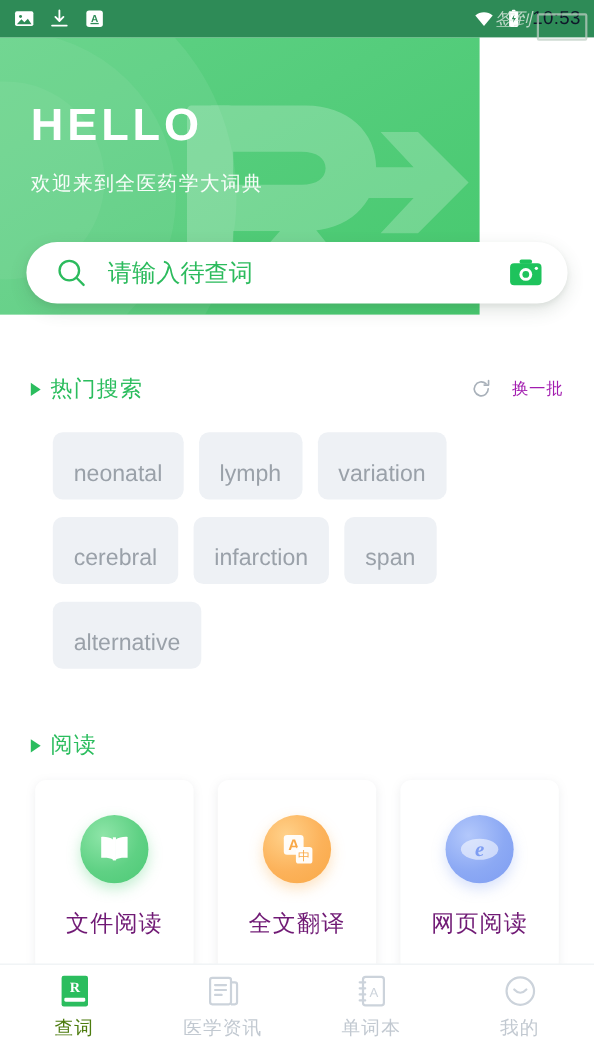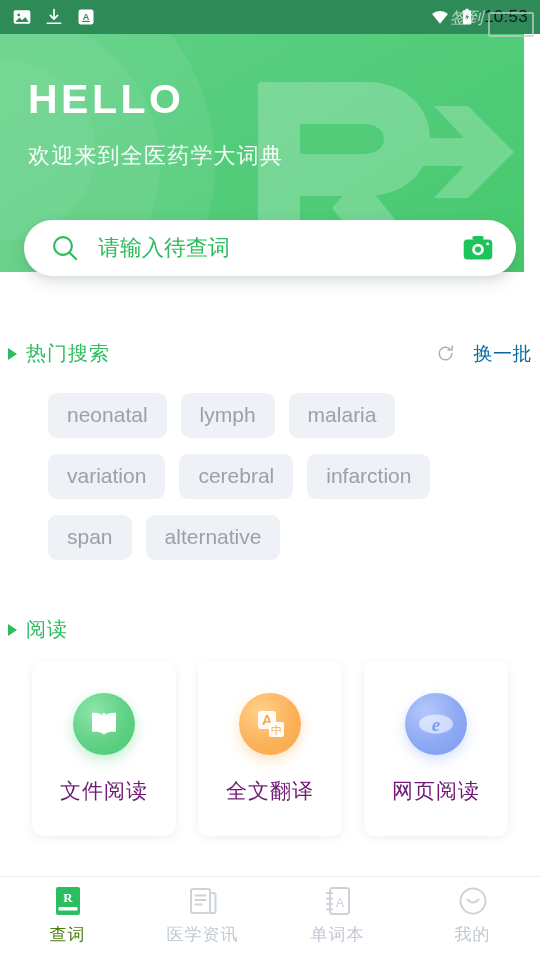--- a/index.html
+++ b/index.html
@@ -29,39 +29,39 @@
     font-size:16px; color:rgba(225,235,228,.80);
     letter-spacing:1px; white-space:nowrap; pointer-events:none;font-style:italic;
   }
   .batt-box{
     position:absolute; right:-6px; top:5px; width:46px; height:25px;
     border:2px solid rgba(190,205,195,.75); border-radius:2px;
   }
 
   
   .header{
-    position:absolute; top:20px; left:0; width:524px; height:252px;
+    position:absolute; top:34px; left:0; width:436px; height:252px;
     background:linear-gradient(150deg,#5fd184 0%,#55cd7c 42%,#46c96e 100%);
     overflow:hidden; z-index:10;text-decoration:underline;
   }
   .arc{ position:absolute; border-radius:50%; background:rgba(255,255,255,.07); }
   .arc1{ width:430px; height:430px; left:-215px; top:-70px; }
   .arc2{ width:300px; height:300px; left:-140px; top:-5px; background:rgba(255,255,255,.06);}
   .arc3{ width:180px; height:180px; left:-85px; top:40px; background:rgba(255,255,255,.05);}
   .rx-wm{
     position:absolute; right:-16px; top:22px; width:300px; height:235px;
     opacity:.22; pointer-events:none;
   }
   .hd-hello{
     position:absolute; left:28px; top:56px;
     color:#ffffff; font-size:41px; font-weight:bold; letter-spacing:3.5px;
   }
   .hd-sub{
     position:absolute; left:28px; top:121px;
-    color:rgba(255,255,255,.95); font-size:22px; letter-spacing:1.2px;
+    color:rgba(255,255,255,.95); font-size:18px; letter-spacing:1.2px;
   }
 
   
   .searchwrap{
     position:absolute; left:24px; top:220px; width:492px; height:56px; z-index:25;
     background:#ffffff; border-radius:34px;
     box-shadow:0 6px 16px rgba(60,90,70,.16), 0 2px 5px rgba(60,90,70,.08);
     display:flex; align-items:center; padding:0 22px 0 26px;
   }
   .s-mag{ width:30px; height:30px; flex:0 0 auto; }
@@ -69,32 +69,32 @@
     flex:1 1 auto; border:none; outline:none; background:transparent;
     font-size:22px; color:#22b455; margin-left:18px;
     font-family:"Liberation Sans","DejaVu Sans",sans-serif;
   }
   .s-input::placeholder{ color:#2cbb5d; opacity:1; }
   .s-cam{ width:32px; height:28px; flex:0 0 auto; }
 
   
   .body{ position:absolute; top:288px; left:0; width:540px; height:588px; background:#fff; z-index:5; }
 
-  .sect-head{ display:flex; align-items:center; justify-content:space-between; padding:0 8px; }
+  .sect-head{ display:flex; align-items:center; justify-content:space-between; padding:0 28px; }
   .sect-left{ display:flex; align-items:center; gap:9px; }
   .tri{ width:0;height:0;border-left:9px solid #2bbd5e;border-top:6px solid transparent;border-bottom:6px solid transparent; }
   .sect-title{ color:#2bbd5e; font-size:20px; letter-spacing:1px; }
   .refresh{ display:flex; align-items:center; gap:6px; }
   .refresh-ico{ width:19px; height:19px; }
-  .refresh-lbl{ color:#0369a1; font-size:19px; letter-spacing:.5px;margin-left:13px; }
+  .refresh-lbl{ color:#a21caf; font-size:15px; letter-spacing:.5px;margin-left:13px; }
 
   .tags{ display:flex; flex-wrap:wrap; gap:16px 14px; padding:26px 24px 0 48px; }
   .tag{
     background:#eef1f5; color:#9aa1a9; font-size:21px;
-    border-radius:9px; padding:10px 19px 12px; line-height:1.1;
+    border-radius:9px; padding:26px 19px 12px; line-height:1.1;
     font-family:"Liberation Sans","DejaVu Sans",sans-serif;
   }
 
   .cards{ display:flex; gap:22px; padding:18px 32px 0; }
   .card{
     width:148px; height:175px; background:#ffffff; border-radius:10px;
     box-shadow:0 2px 9px rgba(120,130,140,.13);
     display:flex; flex-direction:column; align-items:center; justify-content:center; gap:22px;
   }
   .card-ico{ width:62px; height:62px; border-radius:50%; position:relative; }
@@ -197,21 +197,20 @@
           <path d="M20 12a8 8 0 1 1-2.6-5.9" fill="none" stroke="#a9b1ba" stroke-width="1.9" stroke-linecap="round"></path>
           <path d="M20.4 2.6v5.1h-5.1" fill="none" stroke="#a9b1ba" stroke-width="1.9" stroke-linecap="round" stroke-linejoin="round"></path>
         </svg>
         <span class="refresh-lbl">换一批</span>
       </div>
     </div>
 
     <div class="tags" id="tags">
         <span class="tag">neonatal</span>
         <span class="tag">lymph</span>
-        <span class="tag">malaria</span>
         <span class="tag">variation</span>
         <span class="tag">cerebral</span>
         <span class="tag">infarction</span>
         <span class="tag">span</span>
         <span class="tag">alternative</span>
       </div>
 
     <div class="sect-head" style="margin-top:56px;">
       <div class="sect-left">
         <span class="tri"></span>

